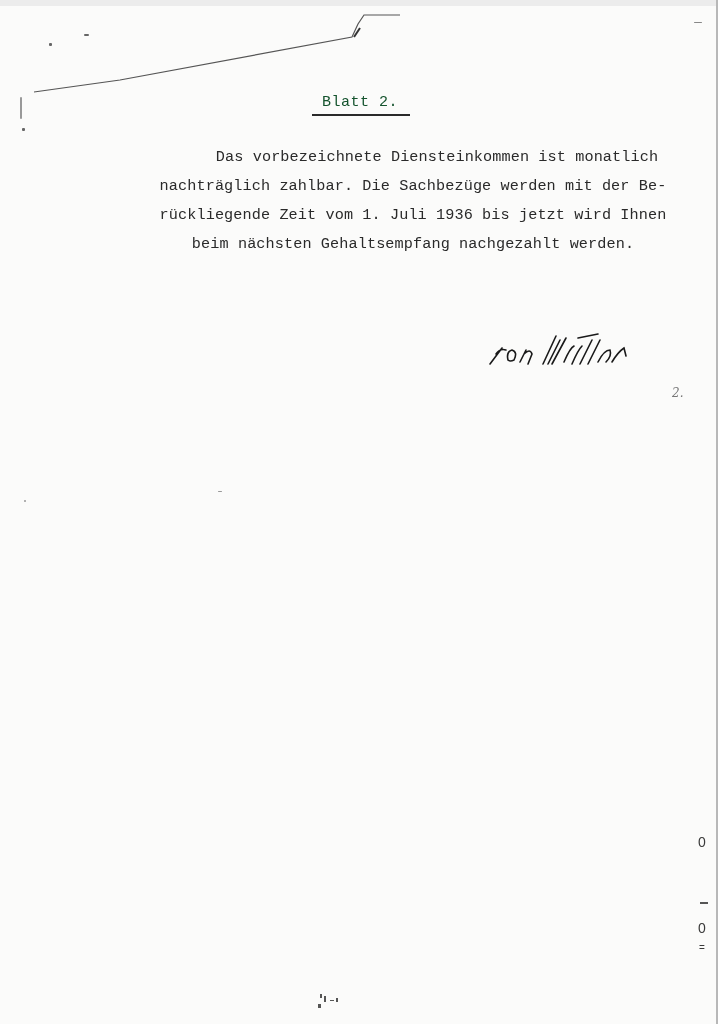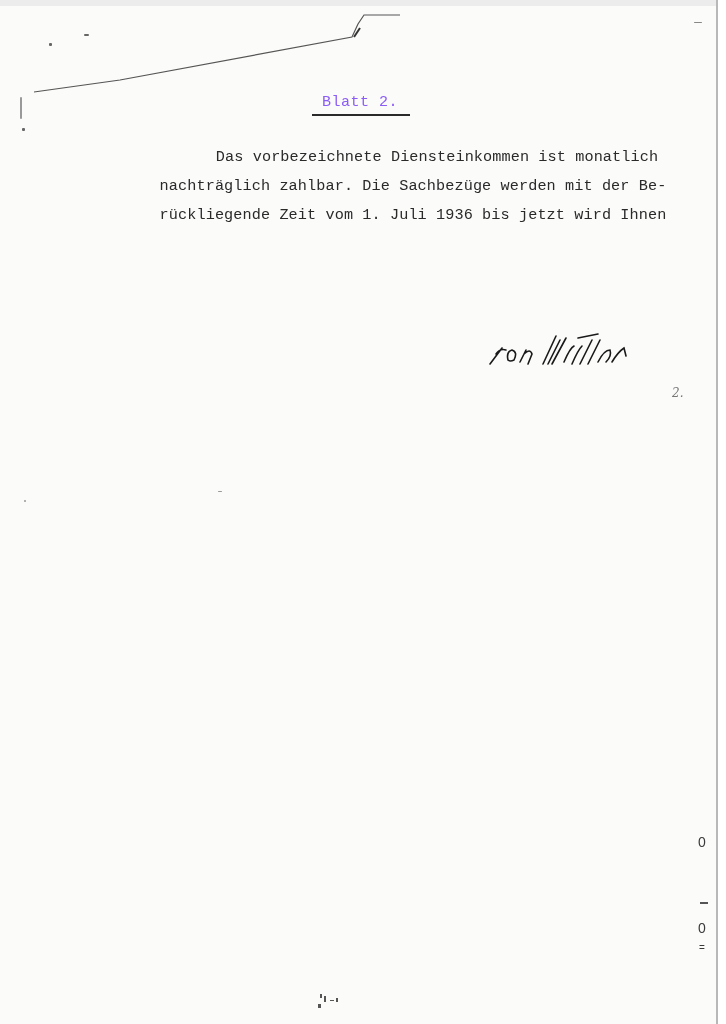--- a/index.html
+++ b/index.html
@@ -53,21 +53,21 @@
       top: 0;
       width: 400px;
       height: 120px;
     }
     .header-title {
       position: absolute;
       left: 322px;
       top: 94px;
       font-size: 15px;
       letter-spacing: 0.5px;
-      color: #8b5cf6;
+      color: #14532d;
     }
     .header-underline {
       position: absolute;
       left: 312px;
       top: 114px;
       width: 98px;
       height: 1.5px;
       background: #2a2a2a;
     }
     .body-text {
@@ -145,20 +145,21 @@
   <div class="speck" style="left:218px;top:491px;width:4px;height:1px;background:#999;"></div>
   <div class="speck" style="left:694px;top:22px;width:8px;height:1px;background:#888;"></div>
 
   <div class="header-title">Blatt 2.</div>
   <div class="header-underline"></div>
 
   <div class="body-text">
     <span class="body-line indent">Das vorbezeichnete Diensteinkommen ist monatlich</span>
     <span class="body-line">nachträglich zahlbar. Die Sachbezüge werden mit der Be-</span>
     <span class="body-line">rückliegende Zeit vom 1. Juli 1936 bis jetzt wird Ihnen</span>
+    <span class="body-line">beim nächsten Gehaltsempfang nachgezahlt werden.</span>
   </div>
 
   <svg class="signature" viewBox="0 0 170 40" width="170" height="40">
     <title>von Müller</title>
     <g stroke="#1a1a1a" stroke-width="1.6" fill="none" stroke-linecap="round">
       <path d="M2 34 L 14 18 M8 24 Q 12 18 18 20"></path>
       <path d="M20 30 Q 18 22 24 20 Q 30 22 26 30 Q 22 32 20 30"></path>
       <path d="M32 32 L 38 20 M36 24 Q 42 18 44 24 L 40 34"></path>
       <path d="M55 34 L 68 6 M60 34 L 72 10 M64 34 L 78 8"></path>
       <path d="M76 32 Q 82 18 86 16 M84 34 Q 90 20 94 16"></path>

